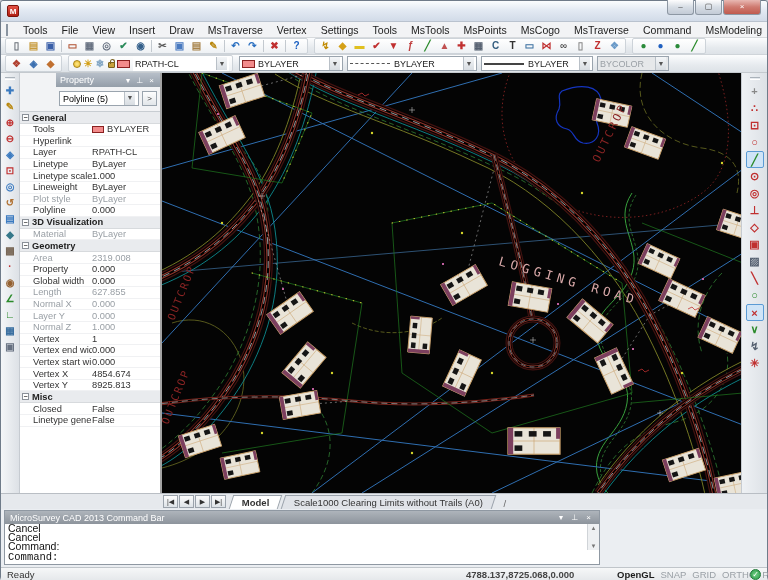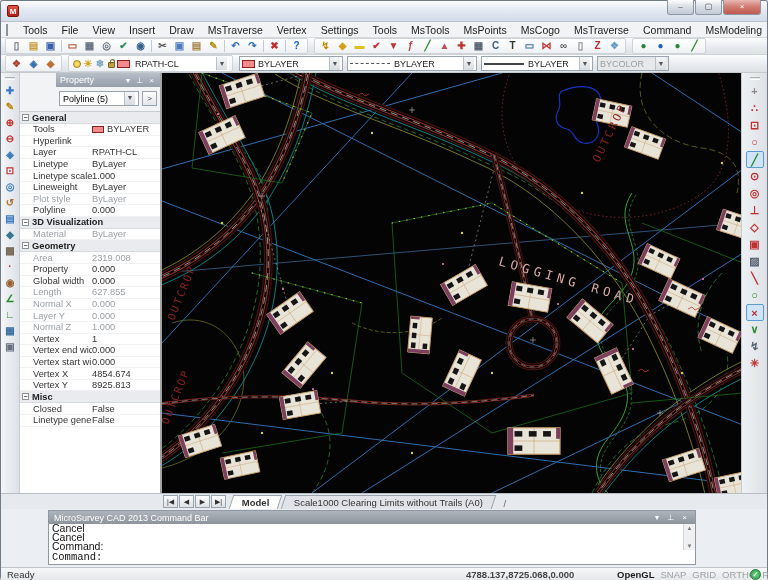--- a/index.html
+++ b/index.html
@@ -58,21 +58,21 @@
   .rstrip .hl{background:#cfe4f7;border:1px solid #5b9bd5;border-radius:2px;}
   
   .tabstrip{position:absolute;left:0;top:492px;right:0;height:16px;background:#e6e9ed;border-top:1px solid #b9bec4;display:flex;align-items:flex-end;font-size:9.5px;padding-left:160px;}
   .navbtns{display:flex;margin:0 4px 1px 2px;}
   .nbtn{width:15px;height:13px;border:1px solid #9aa2ab;background:linear-gradient(#fdfdfd,#dde2e7);font-size:7px;text-align:center;line-height:12px;color:#333;margin-right:1px;}
   .tab{padding:1px 10px 1px;border:1px solid #9aa2ab;border-bottom:none;background:#e0e3e8;transform:skewX(-18deg);margin-right:3px;color:#333;}
   .tab>span{display:inline-block;transform:skewX(18deg);}
   .tab.active{background:#fff;font-weight:bold;}
   .tabslash{color:#666;margin-left:6px;}
   
-  .cmdbar{position:absolute;left:3px;top:509px;width:648px;height:55px;border:1px solid #8f98a2;background:#fff;margin-left:44px;}
+  .cmdbar{position:absolute;left:3px;top:509px;width:596px;height:55px;border:1px solid #8f98a2;background:#fff;}
   .cmdtitle{height:13px;background:linear-gradient(#aeb4bb,#8d949c);color:#fff;font-size:9px;display:flex;align-items:center;padding:0 5px;}
   .cmdtitle .hbtn{margin-left:auto;letter-spacing:3px;font-size:8px;}
   .cmdhist{position:absolute;left:0;top:13px;right:0;height:27px;background:#fff;border-bottom:1px solid #c8cdd2;font-family:"Liberation Mono",monospace;font-size:10.5px;color:#111;padding:0 3px;line-height:9px;}
   .cmdhist div{height:9px;}
   .cmdscroll{position:absolute;right:0;top:13px;width:12px;height:27px;background:#eef0f2;border-left:1px solid #d0d4d8;font-size:6px;color:#777;text-align:center;}
   .cmdscroll span{display:block;height:9px;line-height:9px;}
   .cmdinput{position:absolute;left:0;bottom:0;right:0;height:14px;font-family:"Liberation Mono",monospace;font-size:10.5px;color:#111;padding:1px 3px;background:#fff;}
   
   .statusbar{position:absolute;left:0;top:566px;right:0;height:14px;background:linear-gradient(#f6f7f8,#e4e7ea);border-top:1px solid #c0c5ca;display:flex;align-items:center;font-size:9.5px;color:#333;padding:0 6px;}
   .coords{position:absolute;left:465px;font-weight:bold;color:#444;}

